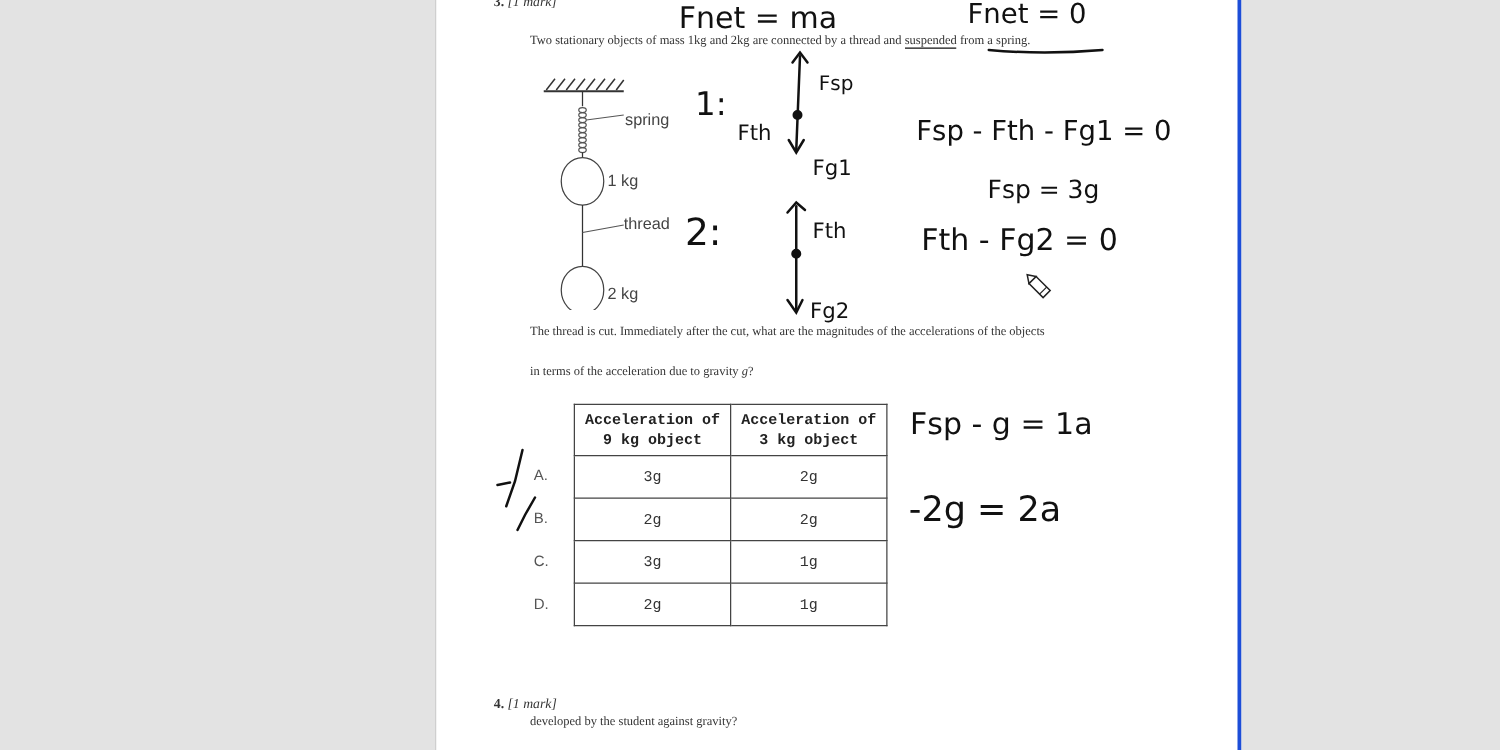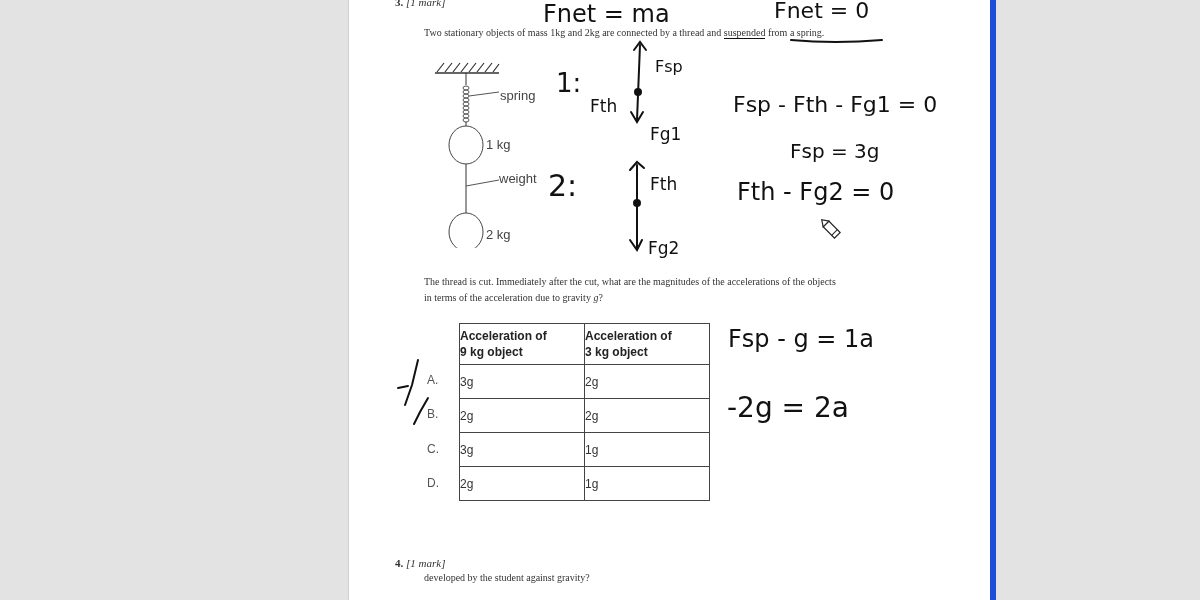--- a/index.html
+++ b/index.html
@@ -4,36 +4,36 @@
   <style>
     html, body { margin:0; padding:0; }
     body {
       width:1200px; height:600px; overflow:hidden;
       background:#e3e3e3; position:relative;
       font-family:"Liberation Serif", serif;
     }
     .page {
       position:absolute; left:348px; top:0; width:641px; height:600px;
       background:#ffffff;
-      border-left:1px solid #cfcfcf; border-right:6px solid #1d4ed8;
+      border-left:1px solid #cfcfcf; border-right:3px solid #1d4ed8;
     }
     .abs { position:absolute; }
     .q-num { font-size:11px; color:#333; }
     .q-num b { font-weight:bold; }
     .q-num i { font-style:italic; }
     .q-text { font-size:10px; color:#333; white-space:nowrap; }
     .underline-hand { border-bottom:1.5px solid #111; }
     .diag-label { font-family:"Liberation Sans", sans-serif; font-size:13px; color:#444; }
     table.answers {
       position:absolute; left:110px; top:323px;
       border-collapse:collapse;
       font-family:"Liberation Sans", sans-serif; font-size:12px; color:#333;
     }
     table.answers td, table.answers th {
-      border:1px solid #444; text-align:left; height:33px; padding:0;
+      border:1px solid #444; text-align:center; height:33px; padding:0;font-family:Liberation Mono, monospace;
     }
     table.answers th { font-weight:bold; height:40px; line-height:16px; color:#222; font-size:12px; }
     table.answers td.v { font-style:normal; }
     .opt-label { position:absolute; font-family:"Liberation Sans", sans-serif; font-size:12px; color:#555; }
     .handwriting { position:absolute; left:0; top:0; pointer-events:none; }
     .hw-text { font-family:"DejaVu Sans", sans-serif; fill:#111; }
   </style>
 </head>
 <body>
 
@@ -74,24 +74,24 @@
     </g>
     <line x1="37" y1="64" x2="37" y2="68" stroke="#333"></line>
     <ellipse cx="37" cy="87" rx="17" ry="19" fill="#fff" stroke="#444" stroke-width="1"></ellipse>
     <line x1="37" y1="106" x2="37" y2="155" stroke="#333"></line>
     <ellipse cx="37" cy="174" rx="17" ry="19" fill="#fff" stroke="#444" stroke-width="1"></ellipse>
     <line x1="40" y1="38" x2="70" y2="34" stroke="#555"></line>
     <line x1="37" y1="128" x2="70" y2="122" stroke="#555"></line>
   </svg>
   <div class="abs diag-label" style="left:151px; top:88px;">spring</div>
   <div class="abs diag-label" style="left:137px; top:137px;">1 kg</div>
-  <div class="abs diag-label" style="left:150px; top:171px;">weight</div>
+  <div class="abs diag-label" style="left:150px; top:171px;">thread</div>
   <div class="abs diag-label" style="left:137px; top:227px;">2 kg</div>
 
-  <div class="abs q-text" style="left:75px; top:276px;">The thread is cut. Immediately after the cut, what are the magnitudes of the accelerations of the objects</div>
+  <div class="abs q-text" style="left:75px; top:260px;">The thread is cut. Immediately after the cut, what are the magnitudes of the accelerations of the objects</div>
   <div class="abs q-text" style="left:75px; top:292px;">in terms of the acceleration due to gravity <i>g</i>?</div>
 
   <table class="answers">
     <tbody>
         <tr>
       <th style="width:124px;">
         <span>Acceleration of</span><br>
         <span>9 kg object</span>
       </th>
       <th style="width:124px;">

